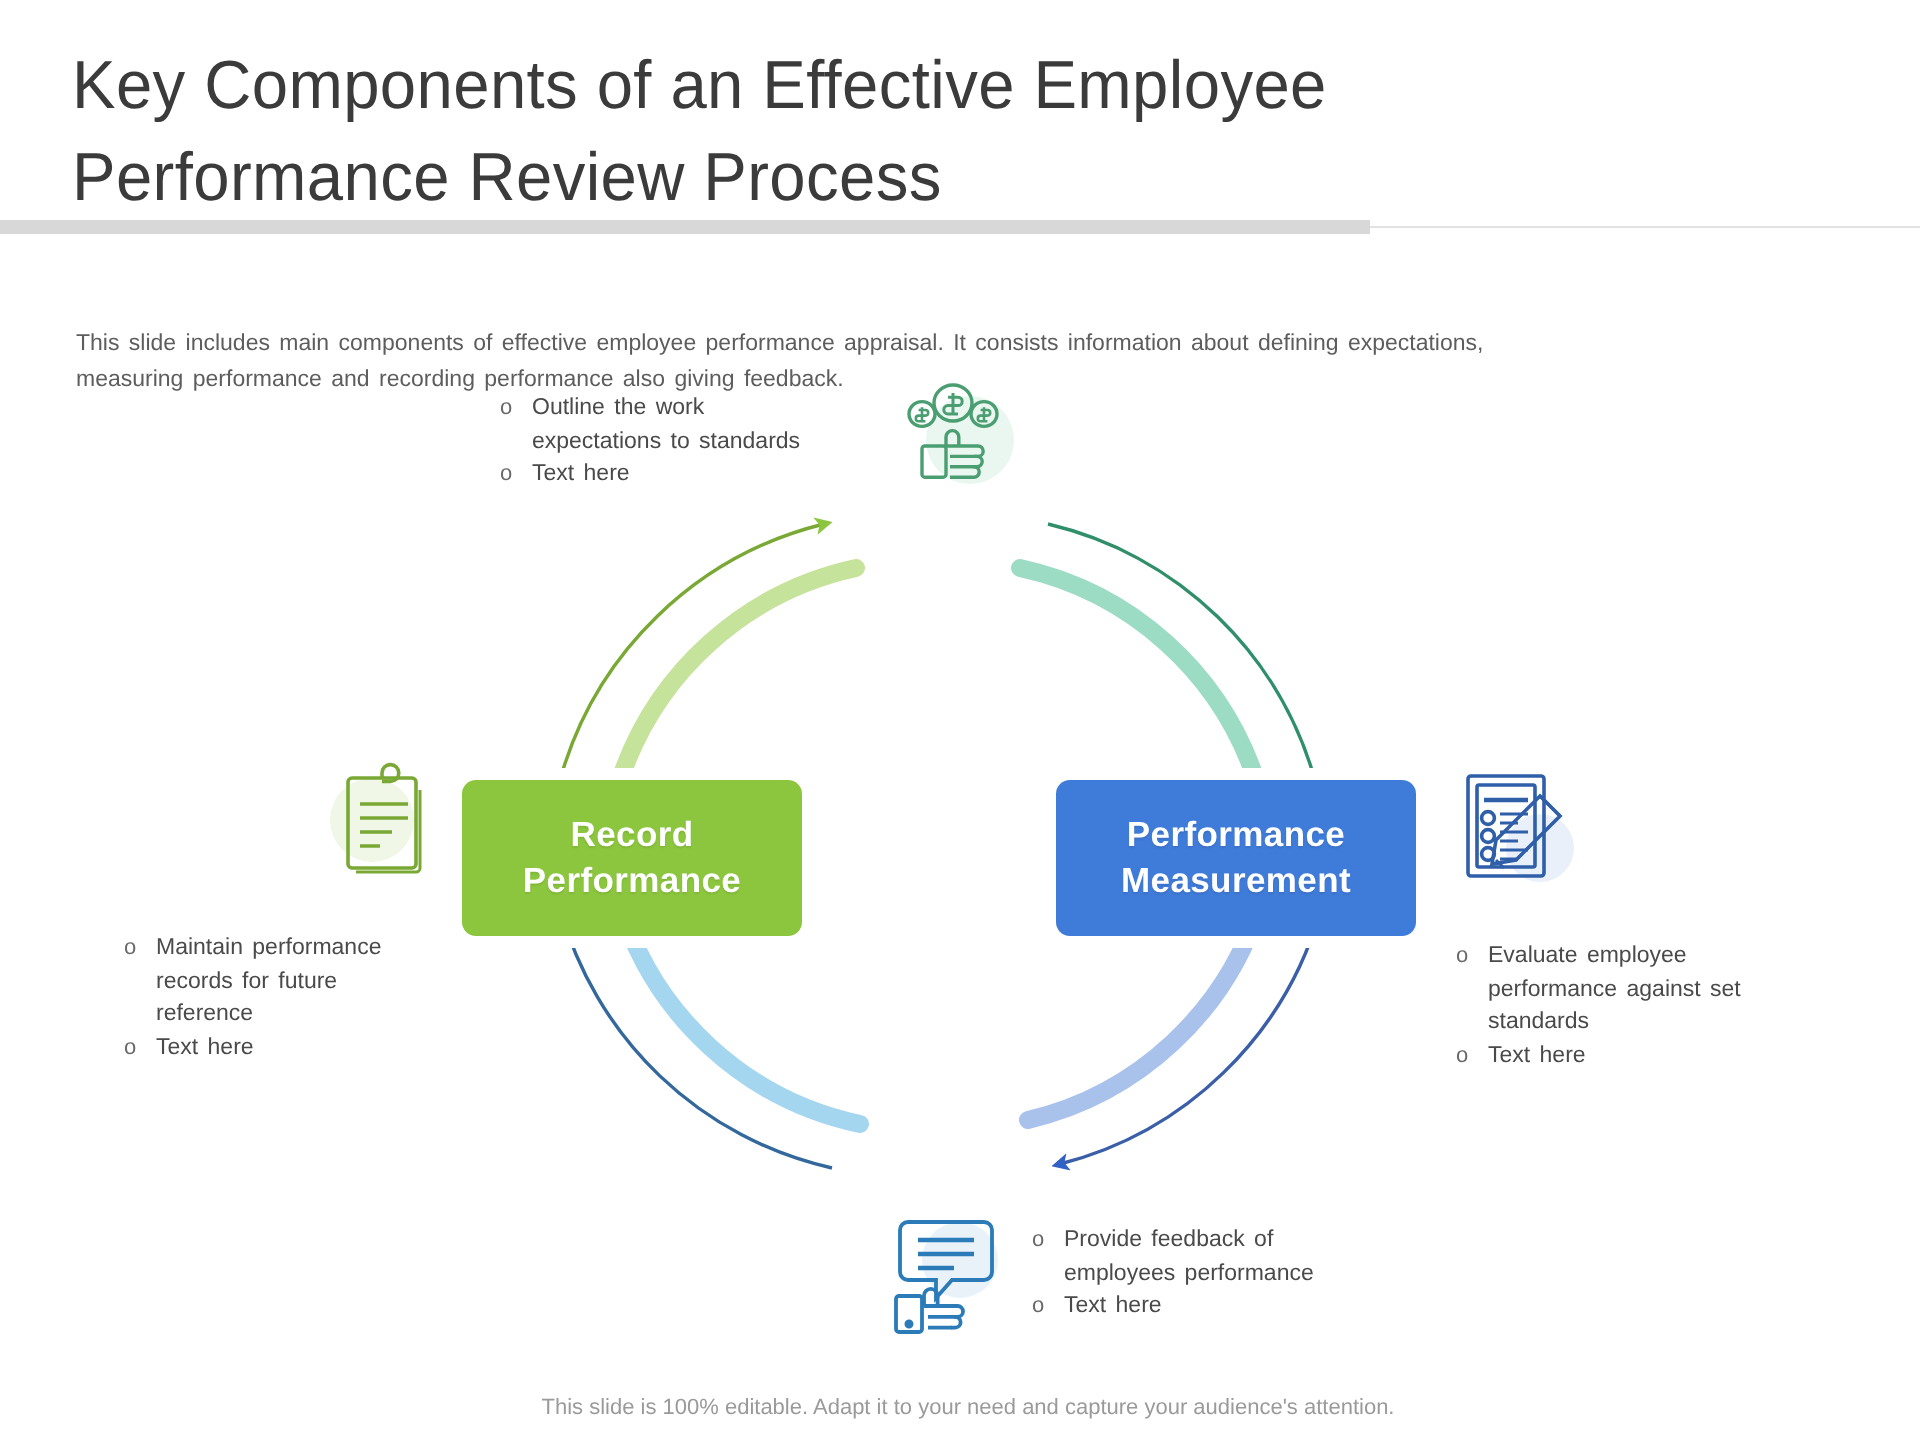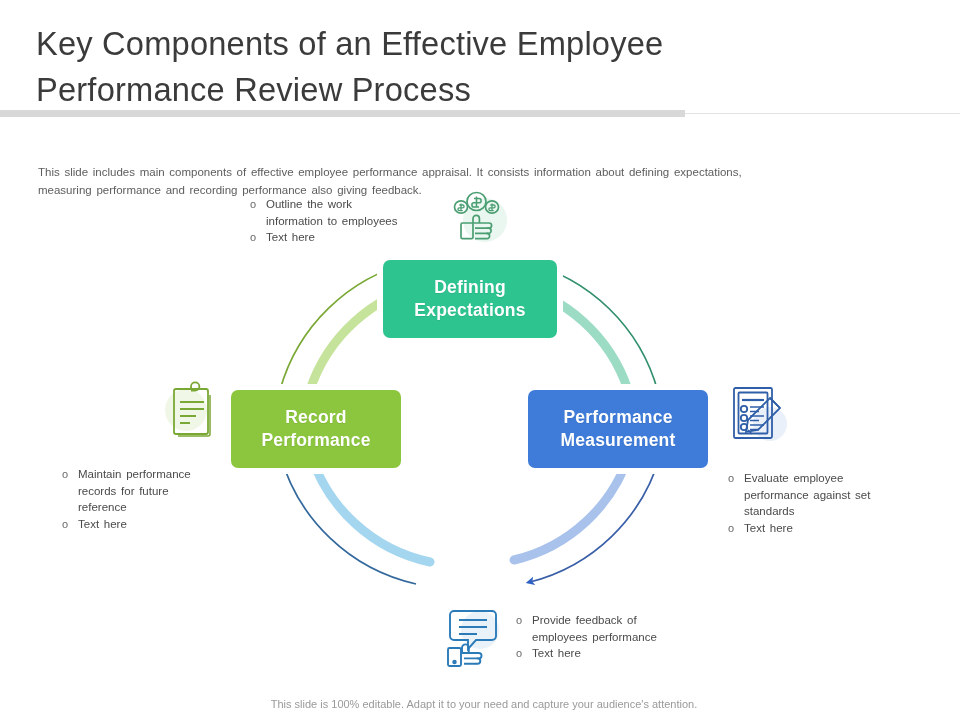--- a/index.html
+++ b/index.html
@@ -216,22 +216,20 @@
     </g>
 
     <g fill="none" stroke-width="1.7">
       <path d="M 276 22 A 182 182 0 0 1 410 152" stroke="#2f8f6b" marker-end="url(#ah-green)"></path>
       <path d="M 412 216 A 182 182 0 0 1 282 342" stroke="#3a5fa8" marker-end="url(#ah-blue)"></path>
       <path d="M 168 344 A 182 182 0 0 1 32 214" stroke="#33689c" marker-end="url(#ah-ltblue)"></path>
       <path d="M 32 150 A 182 182 0 0 1 164 22" stroke="#7aa835" marker-end="url(#ah-lime)"></path>
     </g>
   </svg>
 
-  <div class="proc-box" id="box-defining">Defining
-Expectations</div>
 
   <div class="proc-box" id="box-measurement">Performance
 Measurement</div>
 
 
   <div class="proc-box" id="box-record">Record
 Performance</div>
 
   <div class="callout" id="callout-defining">
     <svg class="callout-icon" width="64" height="64" viewBox="0 0 64 64">
@@ -246,21 +244,21 @@
         <path d="M28 37 v-4.5 a3.2 3.2 0 0 1 6.4 0 V37 h9.6 a2.6 2.6 0 0 1 0 5.2 h-2 M28 37 h16"></path>
         <path d="M30 42.2 h13.5 a2.6 2.6 0 0 1 0 5.2 h-2"></path>
         <path d="M30 47.4 h12 a2.6 2.6 0 0 1 0 5.2 H30"></path>
         <rect x="16" y="37" width="12" height="15.6" rx="1.4"></rect>
       </g>
     </svg>
     <div class="callout-list">
       <div class="bullet-row">
         <span class="bullet-mark">o</span>
         <span class="bullet-text">Outline the work
-information to employees</span>
+expectations to standards</span>
       </div>
       <div class="bullet-row">
         <span class="bullet-mark">o</span>
         <span class="bullet-text">Text here</span>
       </div>
     </div>
   </div>
 
   <div class="callout" id="callout-measurement">
     <svg class="callout-icon" width="62" height="70" viewBox="0 0 62 70">

